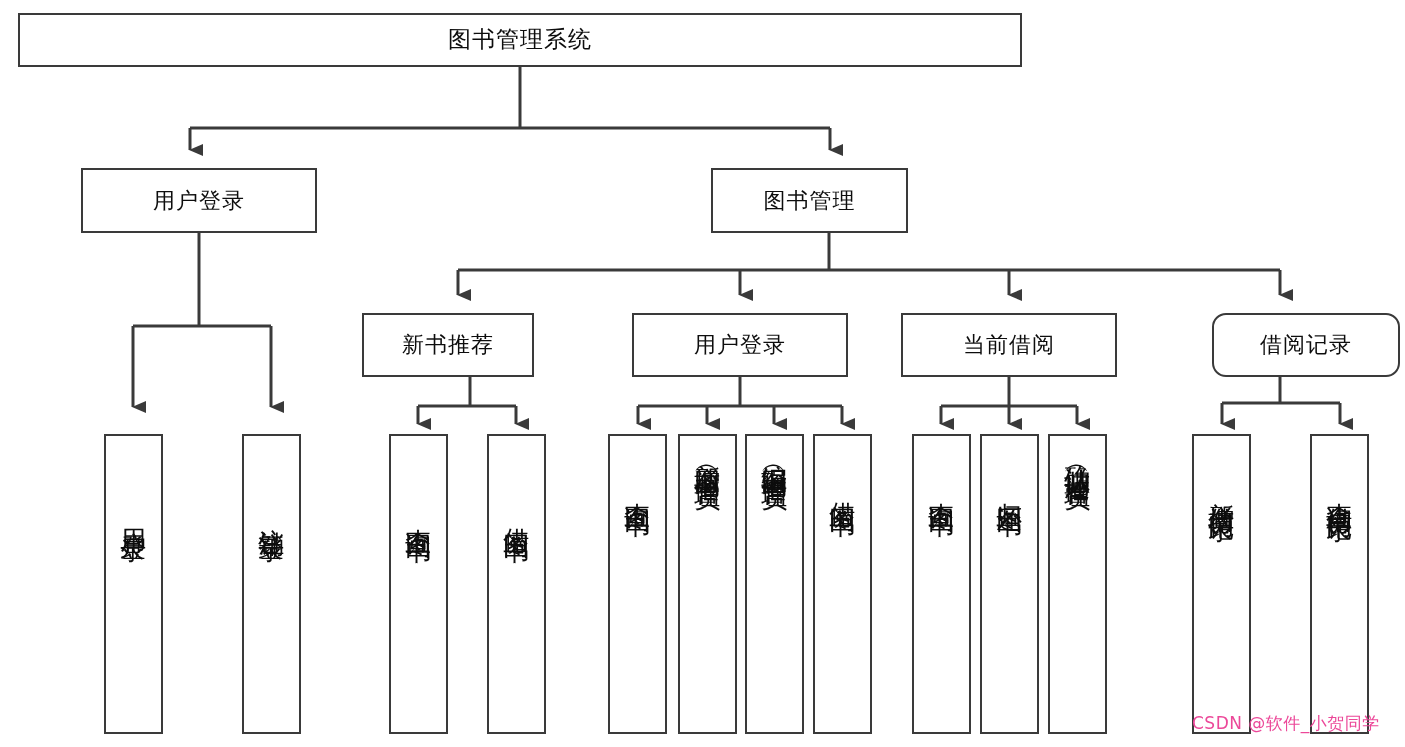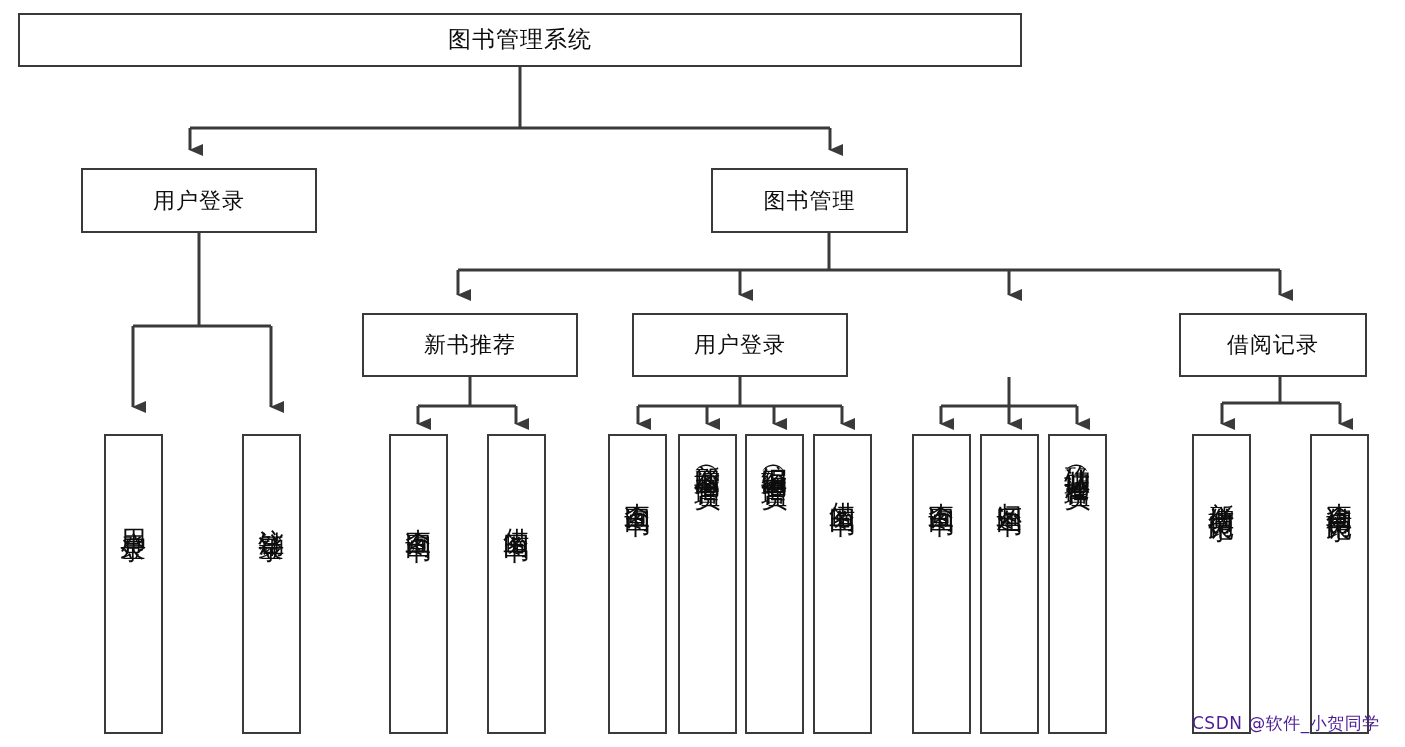--- a/index.html
+++ b/index.html
@@ -51,21 +51,21 @@
     text-align:start;
   }
   .node.leaf.short .label{padding-top:66px;}
   .node.leaf.mid .label{padding-top:40px;}
   .node.leaf.tall .label{padding-top:2px;}
 
   #watermark{
     position:absolute;
     left:1192px;top:712px;
     font-size:17px;
-    color:#4c1d95;
+    color:#ec4899;
     letter-spacing:.5px;
     white-space:nowrap;
     pointer-events:none;
   }
 </style>
 </head>
 <body>
 
 <div id="stage">
 
@@ -123,27 +123,30 @@
     <span class="label">图书管理系统</span>
   </div>
 
   <div class="node h" style="left:81px;top:168px;width:236px;height:65px;">
     <span class="label">用户登录</span>
   </div>
   <div class="node h" style="left:711px;top:168px;width:197px;height:65px;">
     <span class="label">图书管理</span>
   </div>
 
-  <div class="node h" style="left:362px;top:313px;width:216px;height:64px;">
+  <div class="node h" style="left:362px;top:313px;width:172px;height:64px;">
     <span class="label">新书推荐</span>
   </div>
   <div class="node h" style="left:632px;top:313px;width:216px;height:64px;">
     <span class="label">用户登录</span>
   </div>
-  <div class="node h" style="left:1179px;top:313px;width:188px;height:64px;">
+  <div class="node h" style="left:901px;top:313px;width:216px;height:64px;">
+    <span class="label">当前借阅</span>
+  </div>
+  <div class="node h" style="left:1212px;top:313px;width:188px;height:64px;border-radius:14px;">
     <span class="label">借阅记录</span>
   </div>
 
   <div class="node leaf short" style="left:104px;top:434px;width:59px;height:300px;">
     <span class="label">用户登录</span>
   </div>
   <div class="node leaf short" style="left:242px;top:434px;width:59px;height:300px;">
     <span class="label">注销登录</span>
   </div>
 

